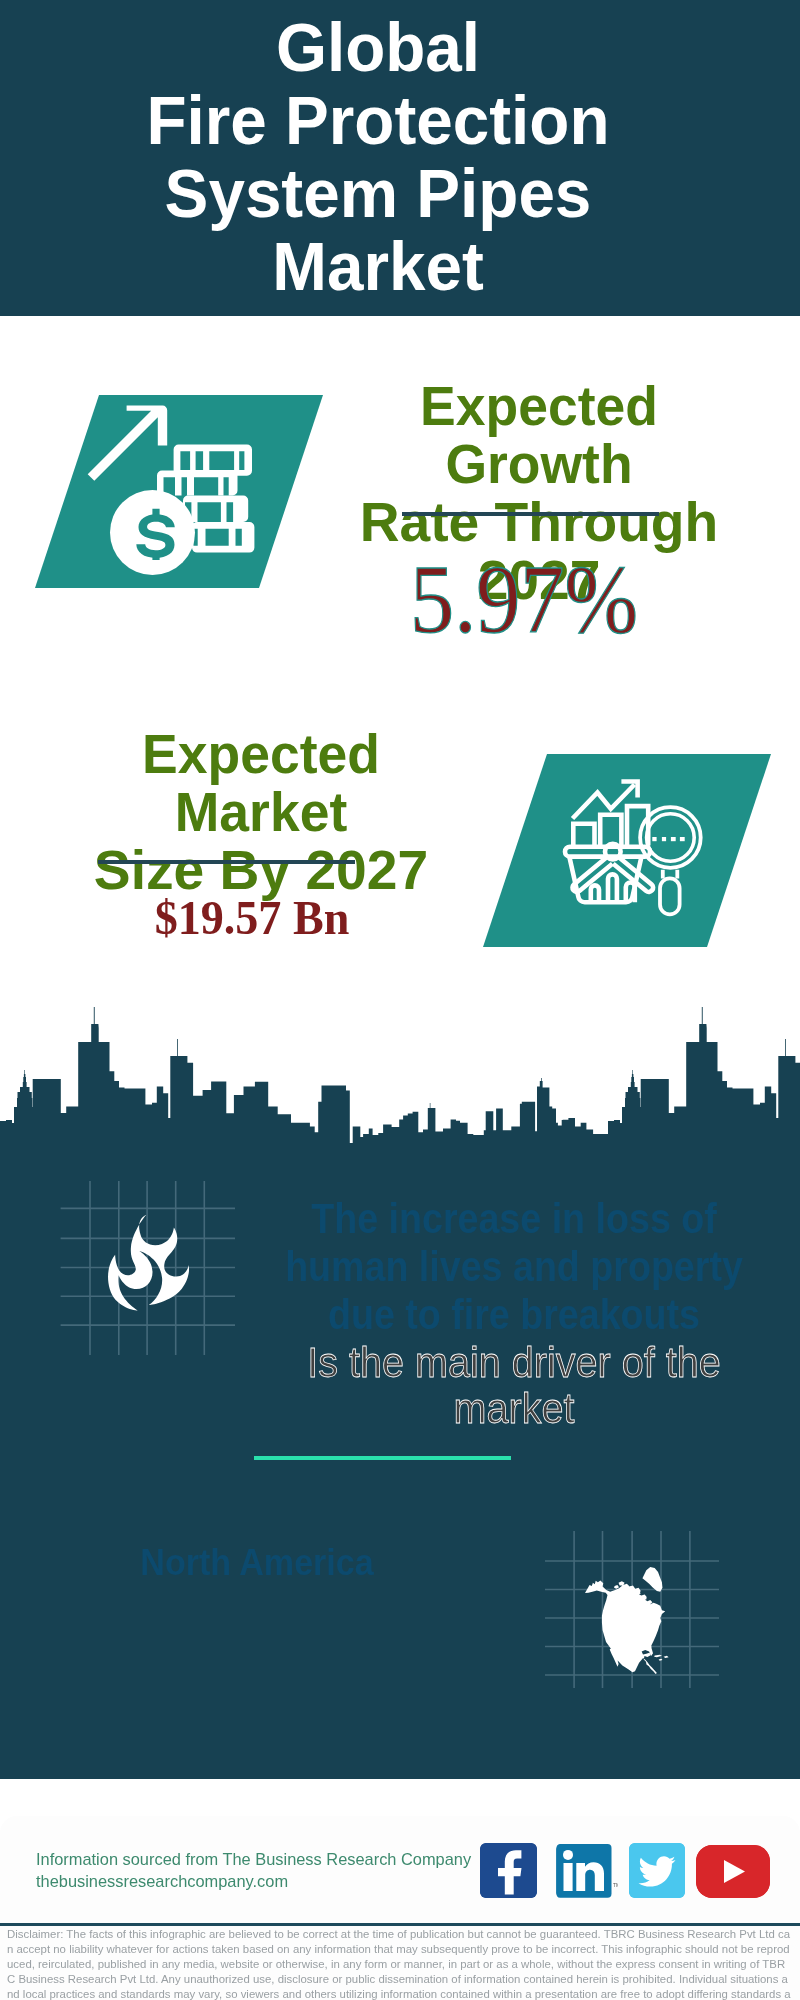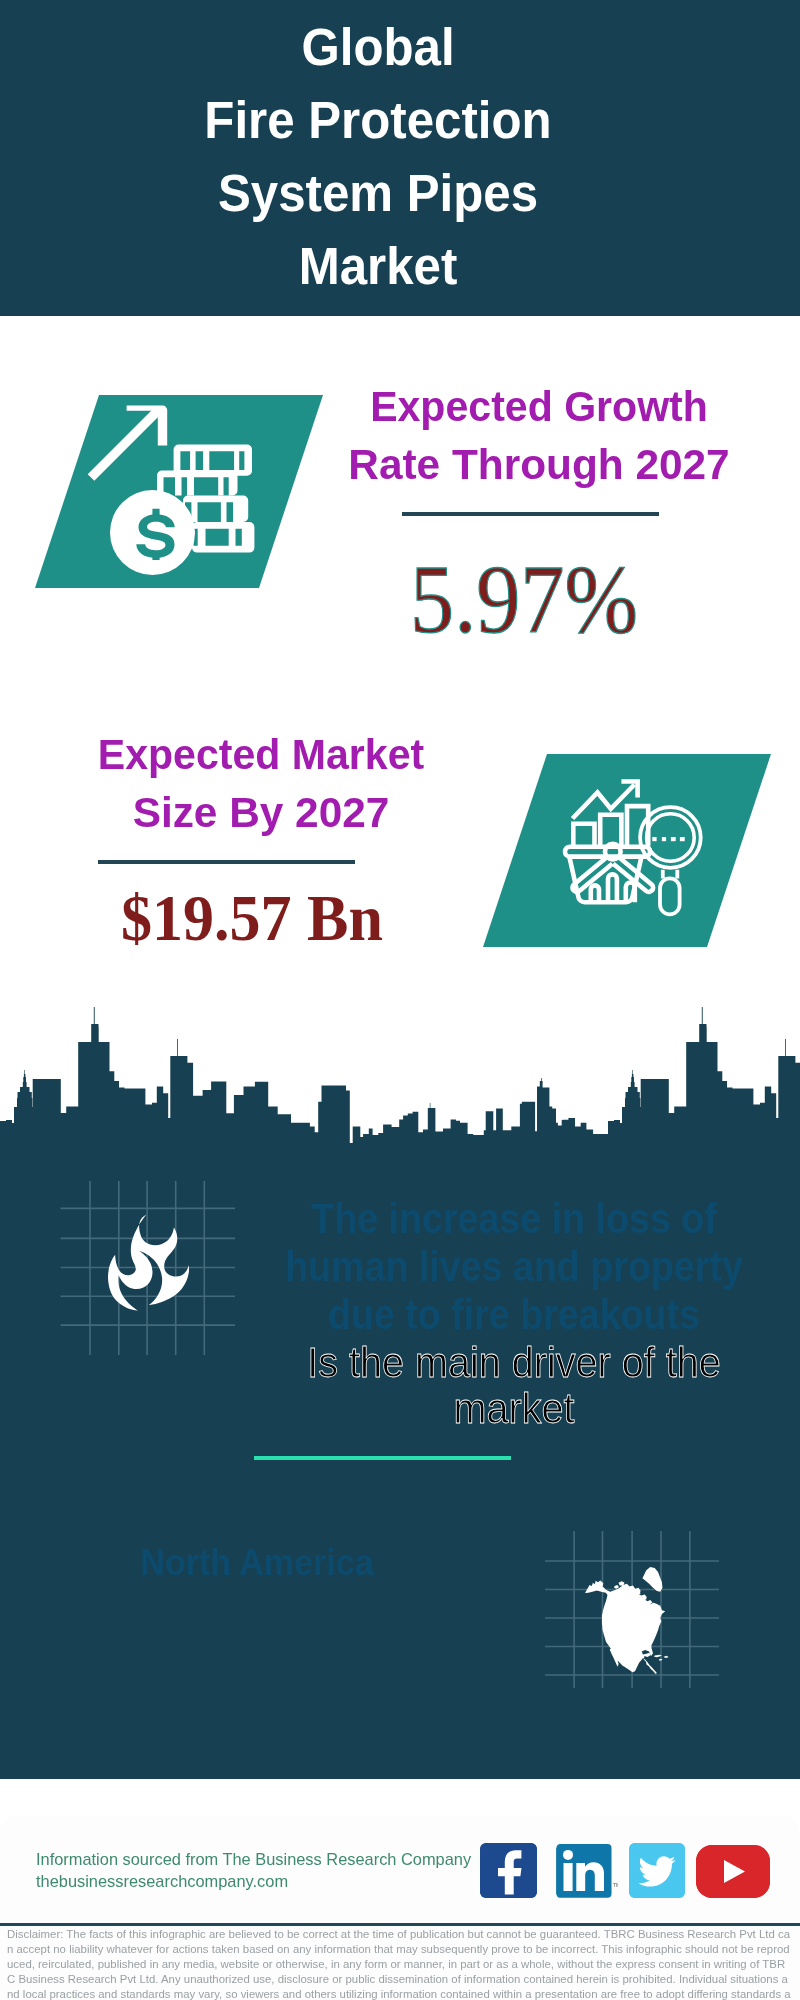--- a/index.html
+++ b/index.html
@@ -12,21 +12,21 @@
   }
   .page { position:relative; width:800px; height:2000px; background:#fff; overflow:hidden; }
 
   
   .header {
     position:absolute; left:0; top:0; width:800px; height:316px;
     background:#174152;
   }
   .header-title {
     position:absolute; left:0; top:0; width:756px;
-    color:#ffffff; font-weight:700; font-size:51px; line-height:73px;
+    color:#ffffff; font-weight:700; font-size:68px; line-height:73px;
     text-align:center;
   }
   .header-title > div { transform: scaleX(0.965); }
   .ln1 { padding-top:11px; }
 
   
   .para1 {
     position:absolute; left:35px; top:395px; width:288px; height:193px;
   }
   .para2 {
@@ -35,29 +35,29 @@
   .stat1-text { position:absolute; left:329px; top:0px; width:420px; }
   .stat2-text { position:absolute; left:39px; top:0px; width:420px; }
   .stat1-text .stat-title { position:absolute; left:0; top:377px; width:420px; }
   .stat2-text .stat-title { position:absolute; left:12px; top:725px; width:420px; }
   .r1 { position:absolute; left:73px; top:512px; }
   .r2 { position:absolute; left:59px; top:860px; }
   .v1 { position:absolute; left:-15px; top:550px; width:420px; }
   .v2 { position:absolute; left:3px; top:880px; width:420px; }
 
   .stat-title {
-    color:#a21caf; font-weight:700; font-size:43px; line-height:58px; text-align:center;
+    color:#4d7c0f; font-weight:700; font-size:56px; line-height:58px; text-align:center;
   }
   .stat-title > div { transform:scaleX(0.955); }
   .stat-title > div:nth-child(2) { transform:scaleX(0.985); }
   .stat-rule { height:3.5px; background:#234655; width:257px; }
   .stat-value { color:#7f1d1d; font-weight:400; font-size:98px; line-height:98px; text-align:center;font-family:Liberation Serif, serif;
                 -webkit-text-stroke:1.3px #1f9088; }
   .stat-value > div { transform:scaleX(0.9); }
-  .stat-value.bold { font-weight:700; font-size:66px; line-height:75px; -webkit-text-stroke:0; }
+  .stat-value.bold { font-weight:700; font-size:49px; line-height:75px; -webkit-text-stroke:0; }
   .stat-value.bold > div { transform:scaleX(0.94); }
 
   
   .skyline { position:absolute; left:0; top:1005px; width:800px; height:140px; }
 
   
   .dark { position:absolute; left:0; top:1144px; width:800px; height:635px; background:#174152; }
 
   
   .footer { position:absolute; left:0; top:1816px; width:800px; height:221px; background:#fdfdfd;border-radius:17px; }
@@ -70,21 +70,21 @@
   .footline { position:absolute; left:0; top:107px; width:800px; height:3px; background:#1e4a5c; }
   .disclaimer { position:absolute; left:7px; top:111px; width:951px; color:#9aa0a4; font-size:13.8px; line-height:18px; text-align:left; word-break:break-all;
                 transform:scale(0.8265,0.8333); transform-origin:left top; }
 
   
   .grid1 { position:absolute; left:58px; top:1178px; }
   .fire-icon { position:absolute; left:108px; top:1215px; }
   .driver-text { position:absolute; left:249px; top:1195px; width:530px; text-align:center; }
   .mint { color:#0c4a6e; font-weight:700; font-size:42.5px; line-height:48px; }
   .mint > div { transform:scaleX(0.885); }
-  .whitetxt { color:#000000; font-weight:400; font-size:43px; line-height:46px;text-align:center;
+  .whitetxt { color:#404040; font-weight:400; font-size:43px; line-height:46px;text-align:center;
               -webkit-text-stroke:0.8px #ffffff; }
   .whitetxt > div { transform:scaleX(0.92); }
   .mint-rule { position:absolute; left:254px; top:1456px; width:257px; height:4px; background:#2ae0ac; }
 
   
   .region-text { position:absolute; left:7px; top:1539px; width:500px; text-align:center; }
   .region-text .mint { font-size:37px; line-height:48px; }
   .region-text .whitetxt { font-size:45px; line-height:47.5px; }
   .region-text .whitetxt > div { transform:scaleX(0.995); }
   .region-text .mint > div { transform:scaleX(0.92); }

